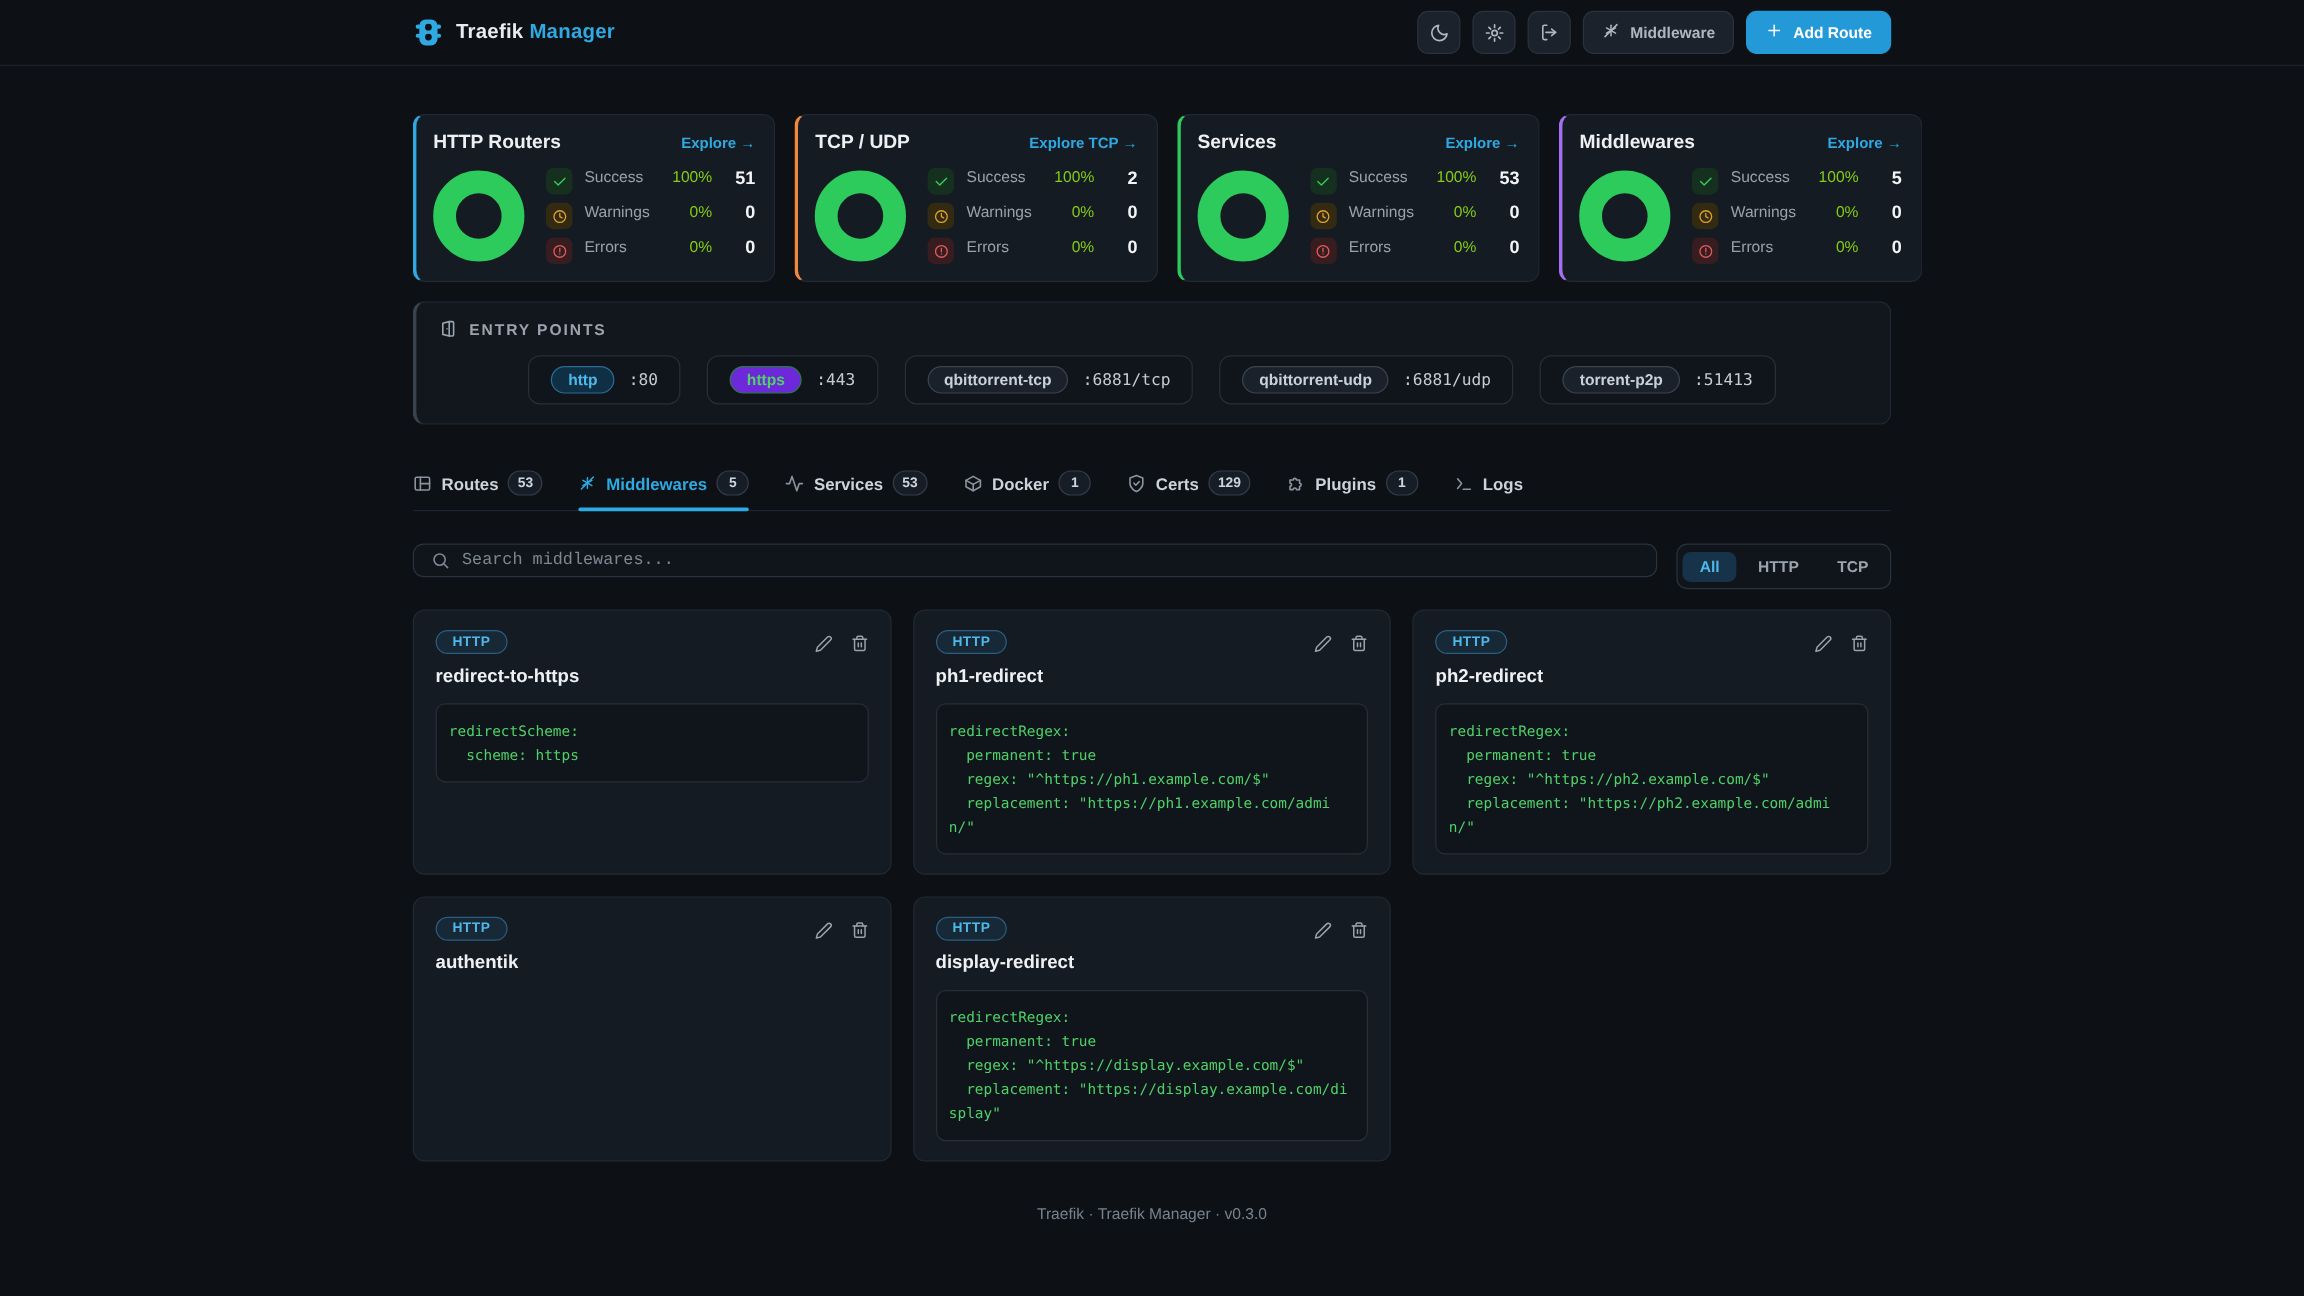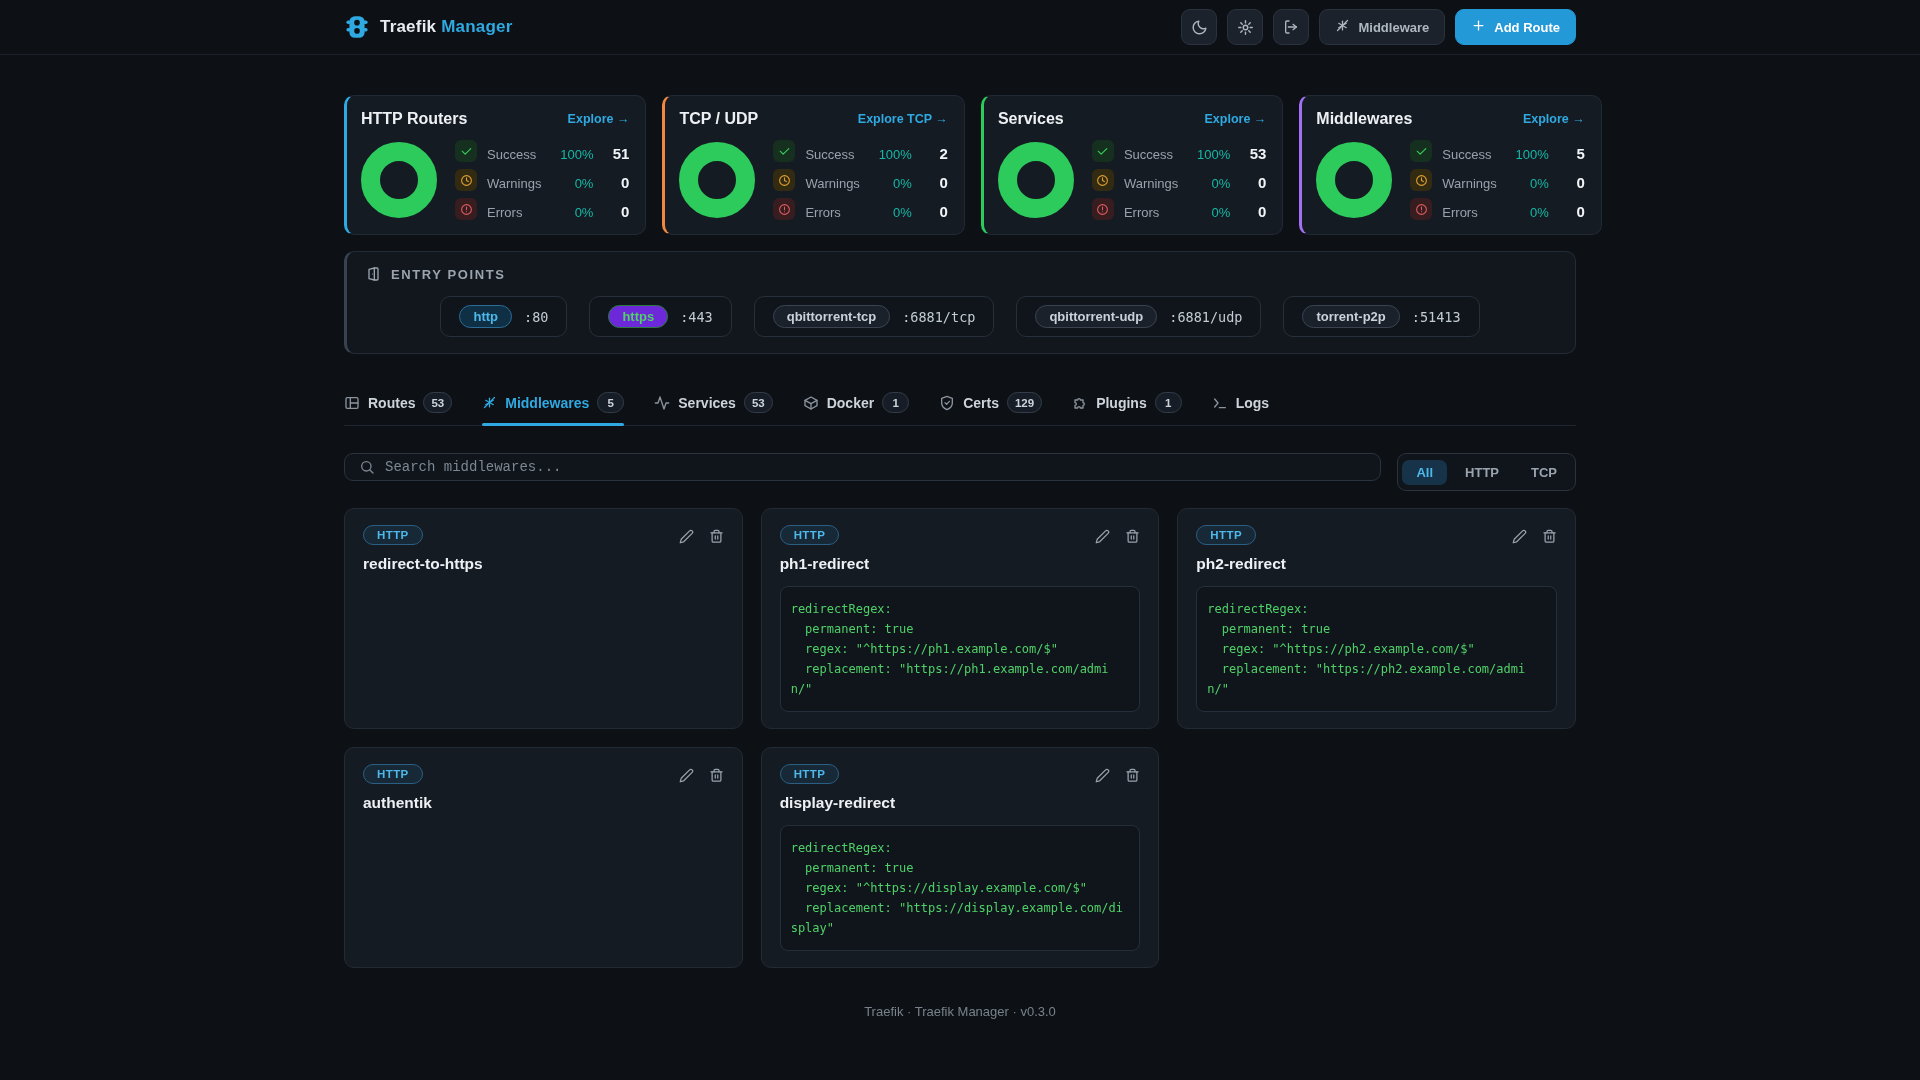--- a/index.html
+++ b/index.html
@@ -35,27 +35,27 @@
   .stat-card {
     background:#151b23; border:1px solid #212935; border-left:3px solid #2fa9e1;
     border-radius:10px; padding:14px 16px 14px 14px;
   }
   .stat-head { display:flex; align-items:center; justify-content:space-between; }
   .stat-title { font-size:16px; font-weight:bold; color:#eef1f4; }
   .explore-link { font-size:12.5px; color:#2fa9e1; font-weight:bold; cursor:pointer; text-decoration:none; }
   .stat-body { display:flex; align-items:center; gap:18px; margin-top:12px; }
   .donut { width:38px; height:38px; border:19px solid #2dca5c; border-radius:50%; box-sizing:content-box; flex:none; }
   .stat-rows { flex:1; display:flex; flex-direction:column; gap:7px; }
-  .stat-row { display:flex; align-items:flex-end; gap:10px; height:22px; }
+  .stat-row { display:flex; align-items:flex-start; gap:10px; height:22px; }
   .sicon { width:22px; height:22px; border-radius:6px; display:flex; align-items:center; justify-content:center; flex:none; }
   .sicon.success { background:#16301f; color:#34d058; }
   .sicon.warning { background:#332a12; color:#e0a030; }
   .sicon.error   { background:#371c20; color:#e05c5c; }
   .slabel { flex:1; font-size:13px; color:#98a2ac; }
-  .spct { width:42px; text-align:right; font-size:13px; color:#14b8a6; }
+  .spct { width:42px; text-align:right; font-size:13px; color:#84cc16; }
   .scount { width:26px; text-align:right; font-size:15px; font-weight:bold; color:#f2f5f8; }
 
   
   .entry {
     margin-top:16px; background:#12171e; border:1px solid #232b35; border-left:3px solid #39434f;
     border-radius:10px; padding:14px 20px 16px 18px;
   }
   .entry-head { display:flex; align-items:center; gap:10px; color:#9aa4ae; font-size:13px; font-weight:bold; letter-spacing:1.6px; }
   .entry-pills { margin-top:14px; display:flex; justify-content:center; gap:22px; }
   .ep-pill {
@@ -489,20 +489,23 @@
                 <polyline points="3 6 5 6 21 6"></polyline>
                 <path d="M19 6v13a2 2 0 0 1-2 2H7a2 2 0 0 1-2-2V6"></path>
                 <path d="M8 6V4a2 2 0 0 1 2-2h4a2 2 0 0 1 2 2v2"></path>
                 <line x1="10" y1="11" x2="10" y2="16"></line>
                 <line x1="14" y1="11" x2="14" y2="16"></line>
               </svg>
             </span>
        </span>
      </div>
      <div class="mw-name">redirect-to-https</div>
+     <pre class="mw-code">redirectScheme:
+  scheme: https
+</pre>
       </div>
       <div class="mw-card">
         <div class="mw-top">
        <span class="mw-badge">HTTP</span>
        <span class="mw-actions">
          <span class="act">
               <svg width="15" height="15" viewBox="0 0 24 24" fill="none" stroke="currentColor" stroke-width="2" stroke-linecap="round" stroke-linejoin="round">
                 <path d="M17 3a2.8 2.8 0 0 1 4 4L7.5 20.5 2 22l1.5-5.5z"></path>
               </svg>
             </span>

